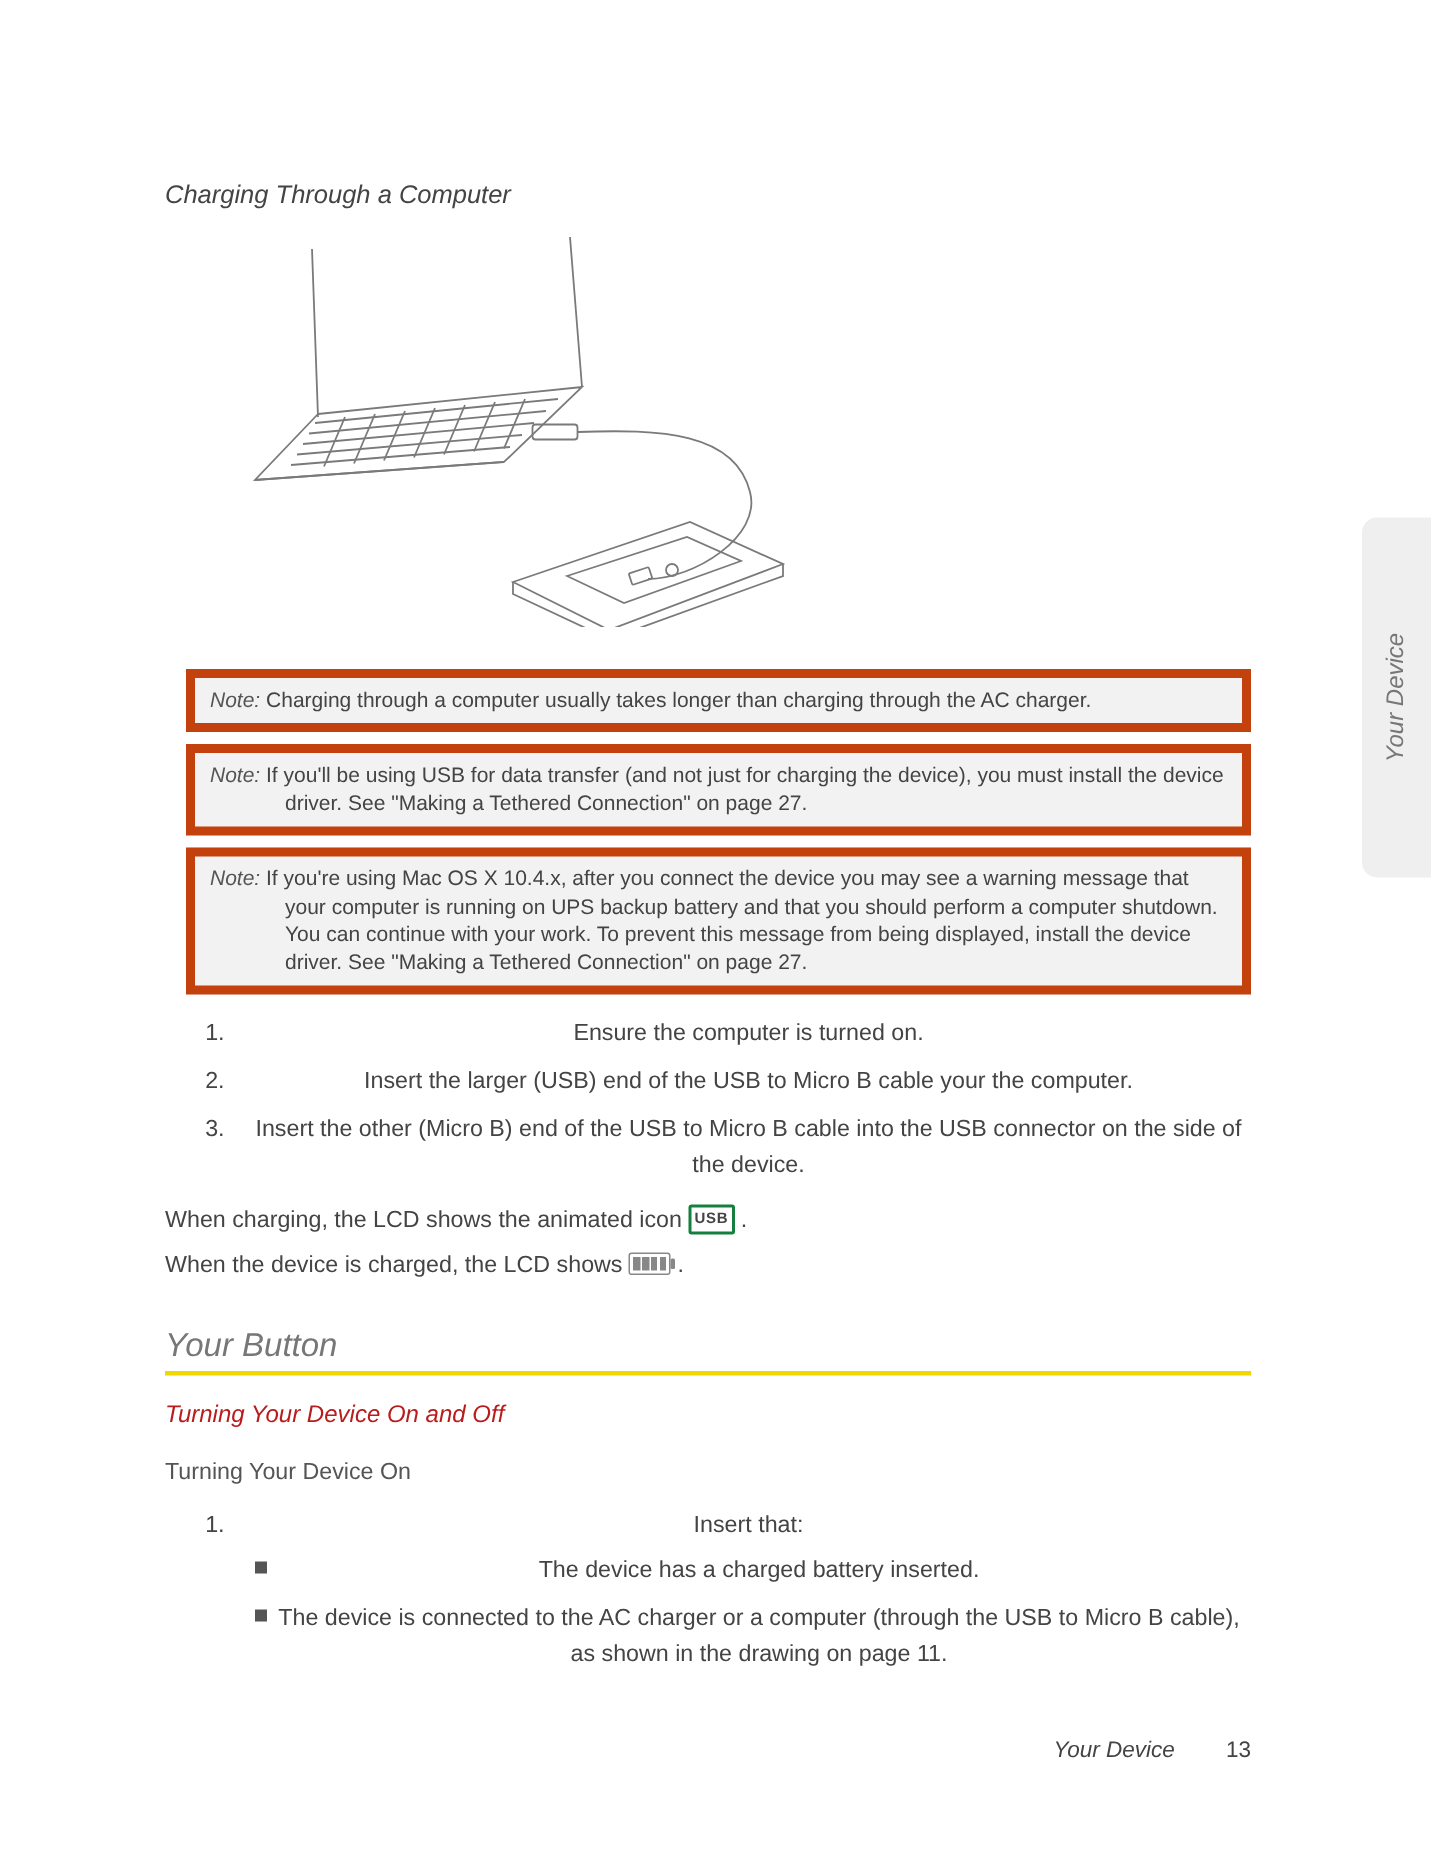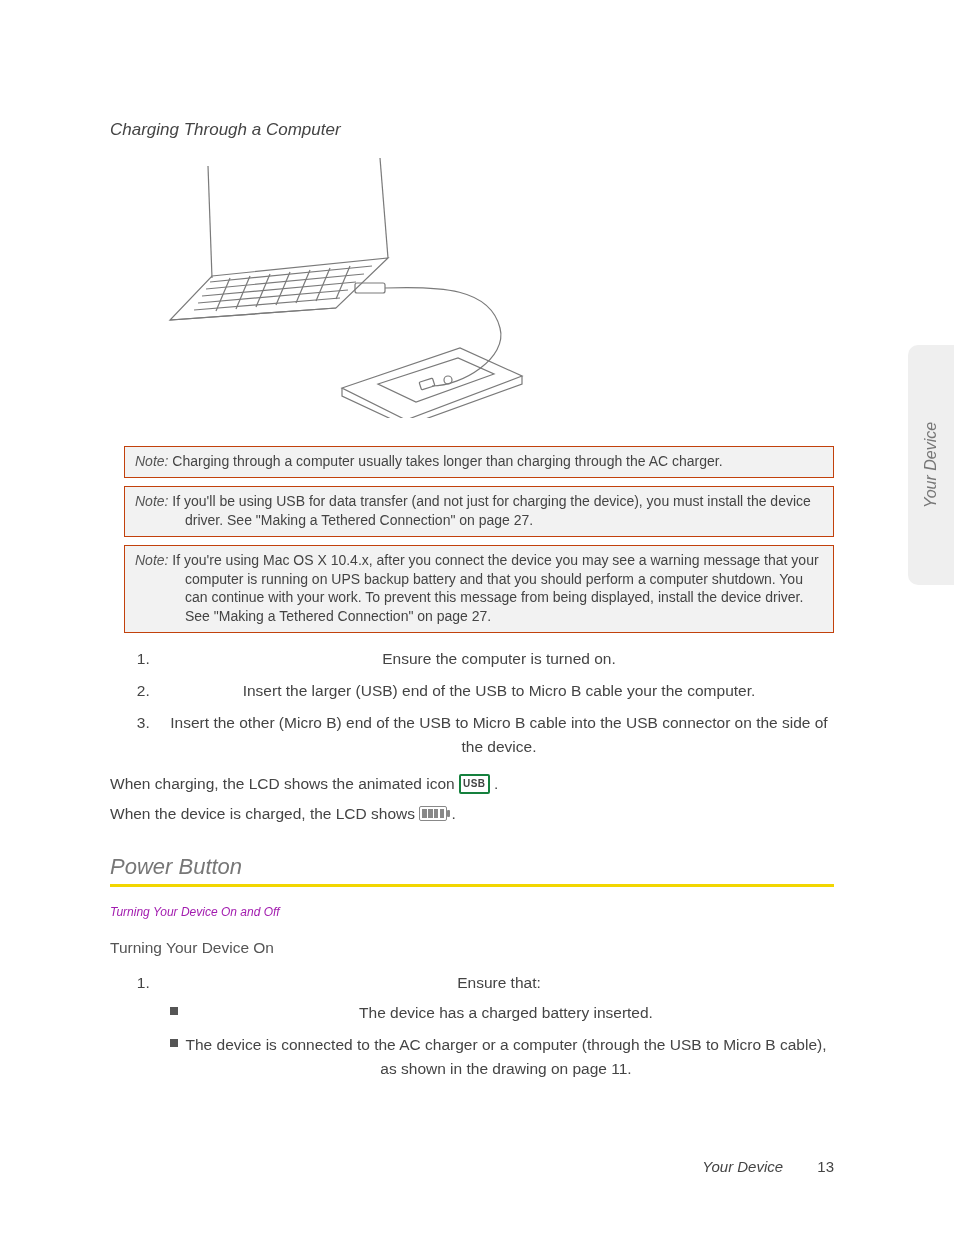--- a/index.html
+++ b/index.html
@@ -24,21 +24,21 @@
     margin: 0 0 18px 0;
     color: #444;
   }
   .figure {
     margin: 0 0 28px 50px;
   }
   .figure svg {
     display: block;
   }
   .note-box {
-    border: 1px solid #c2410c;
+    border: 6px solid #c2410c;
     background: #f2f2f2;
     margin: 0 0 8px 14px;
     padding: 5px 10px 6px 10px;
     font-size: 14px;
     line-height: 1.35;
     color: #444;
   }
   .note-box .note-body {
     display: block;
     padding-left: 50px;
@@ -121,22 +121,22 @@
     margin: 26px 0 4px 0;
     font-weight: normal;
   }
   .topic-rule {
     border: none;
     border-top: 3px solid #f2d600;
     margin: 0 0 18px 0;
   }
   .sub3 {
     font-style: italic;
-    font-size: 12px;
-    color: #a21caf;
+    font-size: 16px;
+    color: #b91c1c;
     margin: 0 0 20px 0;
   }
   .sub4 {
     font-size: 15.5px;
     color: #555;
     margin: 0 0 12px 0;
   }
   .bullet-list {
     list-style: none;
     margin: 6px 0 0 0;
@@ -279,30 +279,30 @@
       <span class="battery-bars">
           <span></span>
           <span></span>
           <span></span>
           <span></span>
         </span>
     </span>
     <span>.</span>
   </p>
 
-  <h2 class="topic-heading">Power Button</h2>
+  <h2 class="topic-heading">Your Button</h2>
   <hr class="topic-rule">
 
   <div class="sub3">Turning Your Device On and Off</div>
 
   <div class="sub4">Turning Your Device On</div>
 
   <ol class="steps">
     <li>
-      <span>Ensure that:</span>
+      <span>Insert that:</span>
       <ul class="bullet-list">
         <li class="sq">The device has a charged battery inserted.</li>
         <li class="sq">The device is connected to the AC charger or a computer (through the USB to Micro B cable), as shown in the drawing on page 11.</li>
       </ul>
     </li>
   </ol>
 
   <div class="side-tab">
     <div class="side-tab-text">Your Device</div>
   </div>

